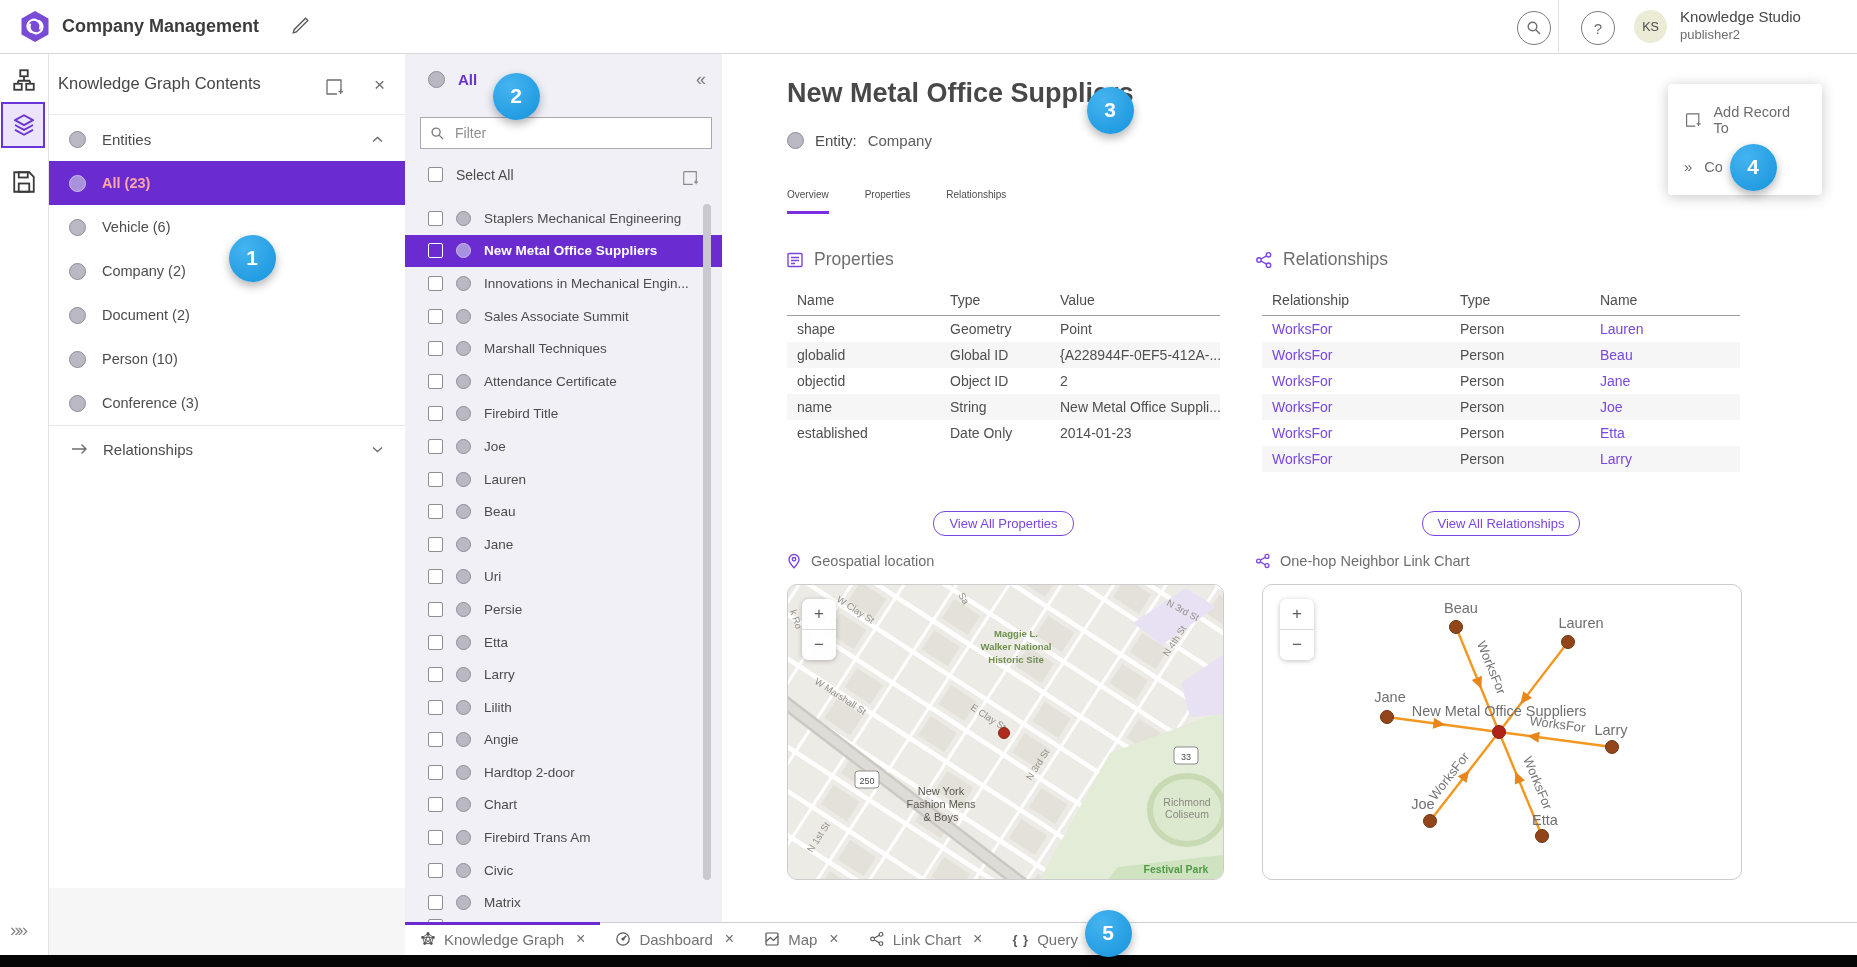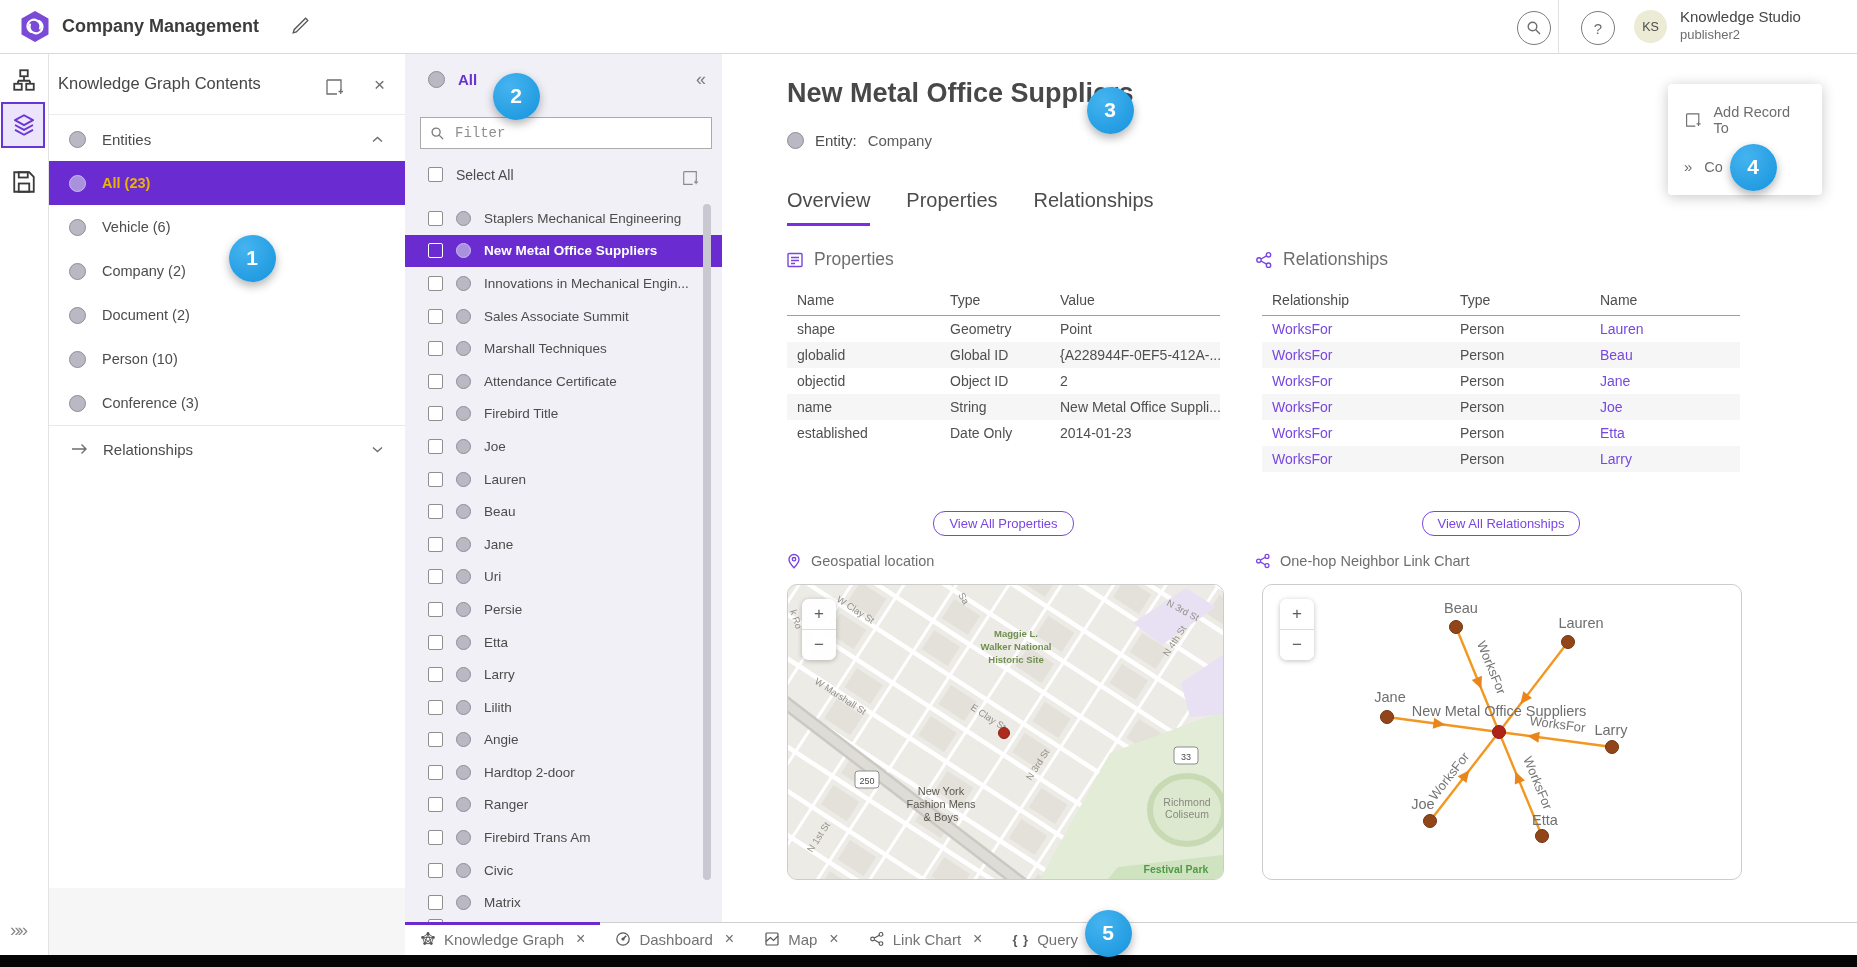--- a/index.html
+++ b/index.html
@@ -25,50 +25,50 @@
   .rail-expand{position:absolute;left:10px;top:866px;font-size:19px;color:#8a8a8a;letter-spacing:-3px;cursor:pointer}
   
   .contents{position:absolute;left:48px;top:53px;width:357px;height:835px;background:#fff;border-right:6px solid #0f172a;z-index:2;overflow:hidden}
   .cp-title{position:absolute;left:10px;top:21px;font-size:16.5px;color:#464646}
   .cp-add{position:absolute;left:276px;top:24px;width:20px;height:20px;cursor:pointer}
   .cp-close{position:absolute;left:326px;top:21px;font-size:19px;color:#6e6e6e;cursor:pointer}
   .cp-divider{position:absolute;left:0;top:61px;width:357px;height:1px;background:#ececec}
   .cp-list{position:absolute;left:0;top:64px;width:357px}
   .crow{height:44px;display:flex;align-items:center;padding-left:21px;gap:16px;font-size:14.5px;color:#4c4c4c;cursor:pointer;position:relative}
   .crow.header{font-size:15px}
-  .crow.csel{background:#6a2cd0;color:#eab308;font-weight:700}
+  .crow.csel{background:#6a2cd0;color:#fca5a5;font-weight:700}
   .crow .chev{position:absolute;right:22px}
   .crow-rel{border-top:1px solid #e8e8e8;height:46px;display:flex;align-items:center;padding-left:23px;gap:15px;font-size:15px;cursor:pointer;position:relative}
   .gdot{width:17px;height:17px;border-radius:50%;background:#bab8c2;border:1.5px solid #8f8d99;box-sizing:border-box;flex:0 0 auto}
   .gdot.sm{width:15px;height:15px}
   .csel .gdot{background:#a891dd;border-color:#cdbcf0}
   
   .listpanel{position:absolute;left:405px;top:53px;width:317px;height:869px;background:#f1f0f7;overflow:hidden;z-index:2}
   .lp-head{position:absolute;left:23px;top:18px;display:flex;align-items:flex-end;gap:13px}
   .lp-head-label{font-size:15px;font-weight:700;color:#6633cc}
   .lp-collapse{position:absolute;right:16px;top:16px;font-size:18px;color:#7c7c7c;cursor:pointer}
   .filter{position:absolute;left:15px;top:64px;width:292px;height:32px;background:#fff;border:1px solid #ababab;box-sizing:border-box;display:flex;align-items:center;padding:0 9px;gap:8px}
-  .filter input{border:none;outline:none;flex:1;font-size:14px;font-family:Liberation Mono, monospace;color:#4c4c4c;background:transparent}
+  .filter input{border:none;outline:none;flex:1;font-size:14px;font-family:Liberation Sans, sans-serif;color:#4c4c4c;background:transparent}
   .filter input::placeholder{color:#8e8e8e}
   .selectall{position:absolute;left:23px;top:114px;height:28px;display:flex;align-items:flex-start;gap:13px;font-size:14px;cursor:pointer}
   .sa-add{position:absolute;right:23px;top:116px;width:18px;height:18px;cursor:pointer}
   .llist{position:absolute;left:0;top:149px;width:317px}
   .lrow{height:32.6px;display:flex;align-items:center;padding-left:23px;gap:13px;font-size:13.5px;color:#4c4c4c;cursor:pointer}
   .lrow.sel{background:#6a2cd0;color:#fff;font-weight:700}
   .lrow.sel .cb{background:transparent;border-color:#fff}
   .lrow.sel .gdot{background:#a891dd;border-color:#cdbcf0}
   .cb{width:15px;height:15px;background:#fff;border:1px solid #8f8f8f;border-radius:2px;box-sizing:border-box;flex:0 0 auto}
   .lscroll{position:absolute;left:298px;top:151px;width:8px;height:676px;background:#c9c7cf;border-radius:4px}
   
   .main{position:absolute;left:722px;top:53px;width:1135px;height:869px;background:#fff;overflow:hidden}
   .rec-title{position:absolute;left:65px;top:25px;font-size:27px;font-weight:700;color:#484848}
   .entity-row{position:absolute;left:65px;top:79px;display:flex;align-items:center;gap:11px;font-size:15px}
   .entity-label{font-weight:400}
   .entity-value{color:#5c5c5c}
-  .rtabs{position:absolute;left:65px;top:136px;display:flex;gap:36px;font-size:20px}
+  .rtabs{position:absolute;left:65px;top:136px;display:flex;gap:36px;font-size:10px}
   .rtab{padding-bottom:11px;border-bottom:3px solid transparent;cursor:pointer;color:#4c4c4c}
   .rtab.active{border-bottom-color:#7b2ee0}
   .sec-head{position:absolute;display:flex;align-items:center;gap:10px;font-size:17.5px;color:#6e6e6e}
   .sec-head.small{font-size:14.5px;gap:9px}
   .ptable,.rtable{position:absolute;top:232px;font-size:14px}
   .ptable{left:65px;width:433px}
   .rtable{left:540px;width:478px}
   .thead,.trow{display:grid;align-items:center}
   .ptable .thead,.ptable .trow{grid-template-columns:153px 110px 1fr}
   .rtable .thead,.rtable .trow{grid-template-columns:188px 140px 1fr}
@@ -318,21 +318,21 @@
         <span>Angie</span>
       </div>
       <div class="lrow">
         <span class="cb"></span>
         <span class="gdot sm"></span>
         <span>Hardtop 2-door</span>
       </div>
       <div class="lrow">
         <span class="cb"></span>
         <span class="gdot sm"></span>
-        <span>Ranger</span>
+        <span>Chart</span>
       </div>
       <div class="lrow">
         <span class="cb"></span>
         <span class="gdot sm"></span>
         <span>Firebird Trans Am</span>
       </div>
       <div class="lrow">
         <span class="cb"></span>
         <span class="gdot sm"></span>
         <span>Civic</span>

